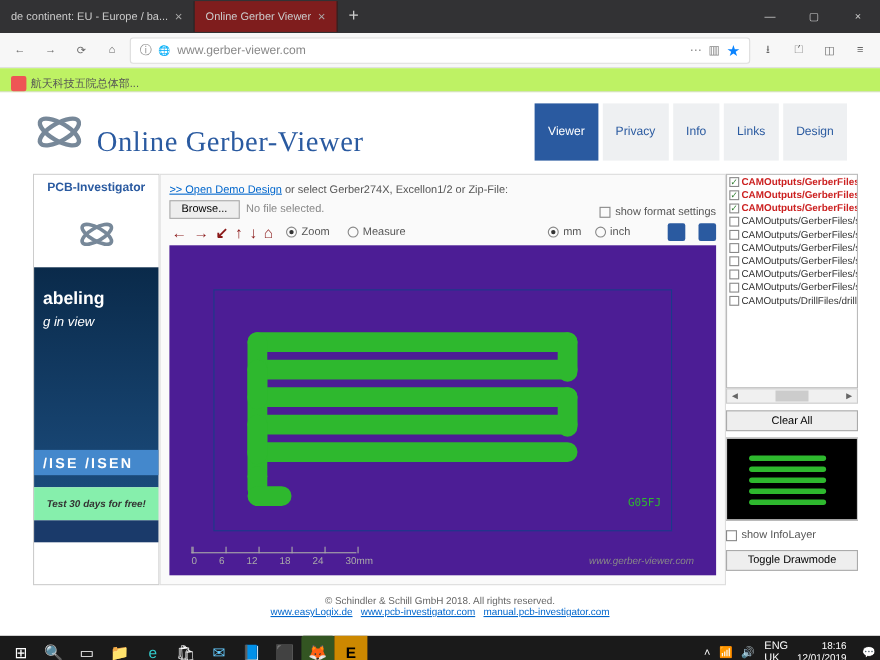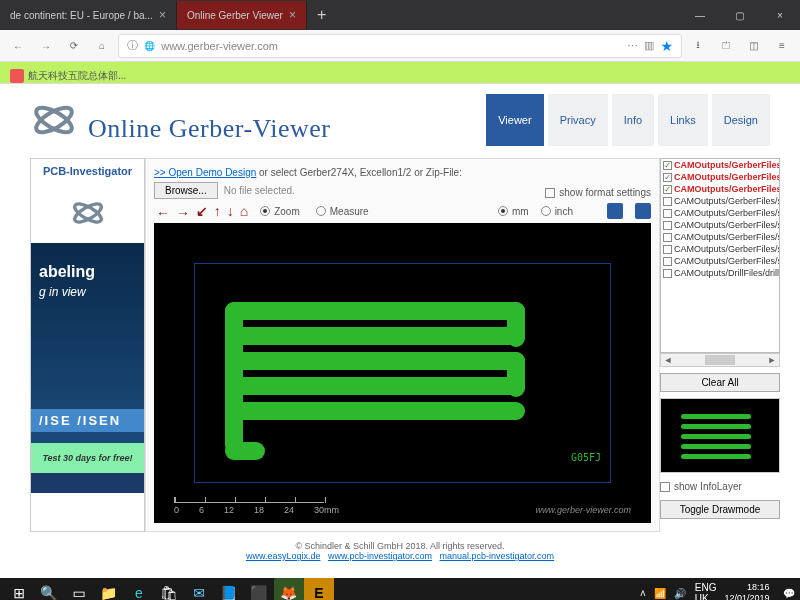--- a/index.html
+++ b/index.html
@@ -53,21 +53,21 @@
 .browse-btn { padding: 2px 10px; background: #eee; border: 1px solid #aaa; font-size: 10px; cursor: pointer; }
 .ctrl-row { display: flex; align-items: center; gap: 2px; margin-bottom: 4px; }
 .ctrl-btn { color: #8a1818; font-size: 14px; font-weight: bold; cursor: pointer; padding: 0 2px; }
 .ctrl-home { font-size: 14px; }
 .radios { font-size: 10px; color: #555; display: flex; align-items: center; gap: 4px; margin-left: 8px; }
 .right-opts { margin-left: auto; font-size: 10px; color: #555; display: flex; align-items: center; gap: 12px; }
 .radio-mark { width: 10px; height: 10px; border: 1px solid #888; border-radius: 50%; display: inline-block; }
 .radio-mark.on::after { content: ''; display: block; width: 4px; height: 4px; background: #333; border-radius: 50%; margin: 2px; }
 .chk { width: 10px; height: 10px; border: 1px solid #888; display: inline-block; }
 
-.viewer { background: #000000; height: 300px; position: relative; margin-top: 2px; }
+.viewer { background: #4c1d95; height: 300px; position: relative; margin-top: 2px; }
 .pcb { position: absolute; inset: 40px 40px 40px 40px; border: 1px solid #1a3a8a; }
 .trace { position: absolute; background: #2eb82e; border-radius: 10px; height: 18px; }
 .scale-row { position: absolute; bottom: 8px; left: 20px; color: #aaa; font-size: 9px; }
 .scale-row .bar { width: 150px; height: 6px; border-left: 1px solid #aaa; border-bottom: 1px solid #aaa; position: relative; margin-bottom: 2px; }
 .scale-row .tick { position: absolute; top: 0; width: 1px; height: 6px; background: #aaa; }
 .wm { position: absolute; bottom: 8px; right: 20px; color: #888; font-size: 9px; font-style: italic; }
 .code { position: absolute; right: 50px; bottom: 60px; color: #2eb82e; font-size: 10px; font-family: monospace; }
 .ti { width: 16px; height: 16px; background: #2a5aa0; border-radius: 2px; }
 
 .sidebar-right { width: 120px; }

